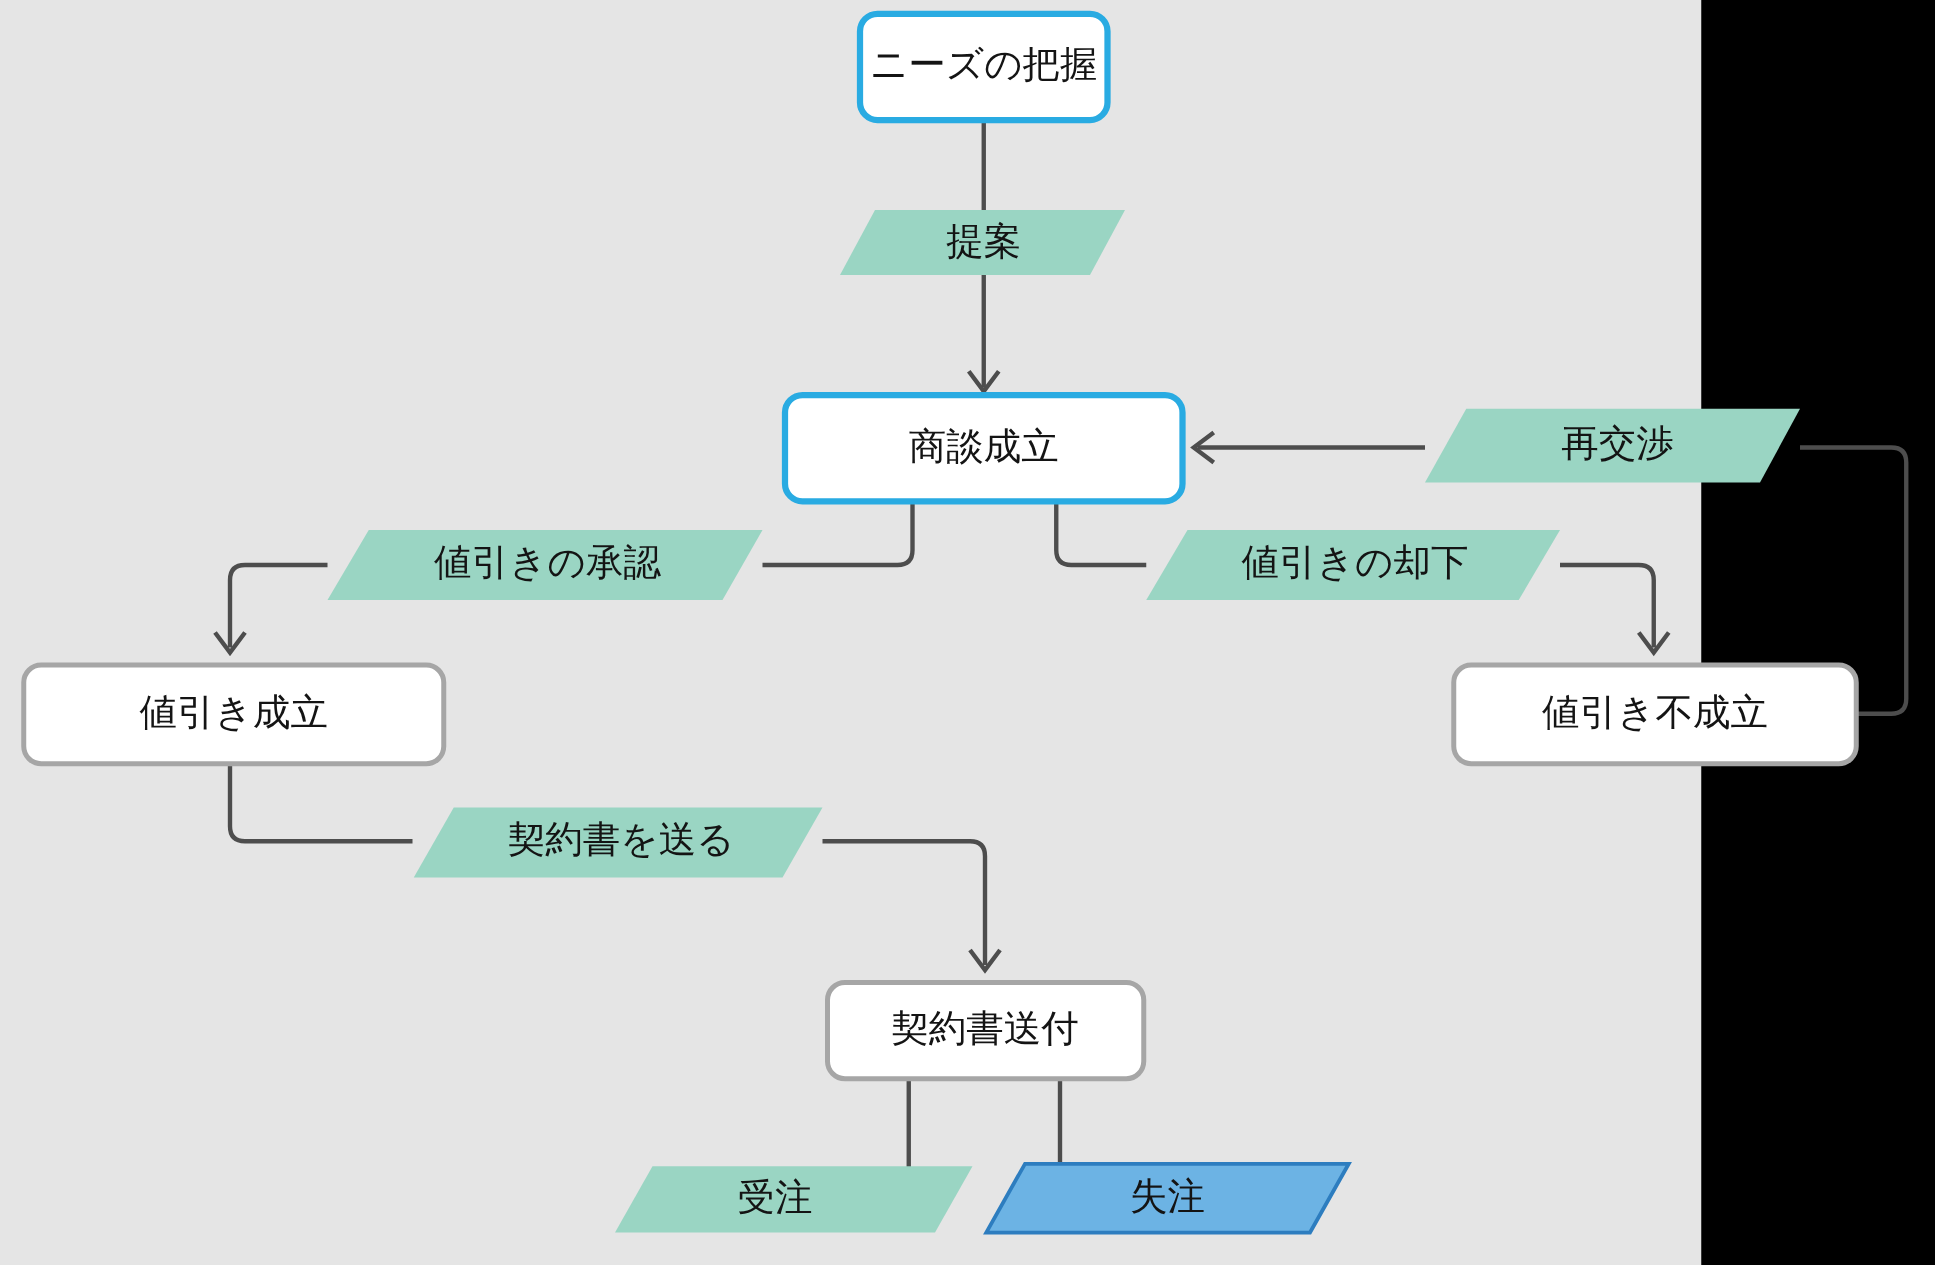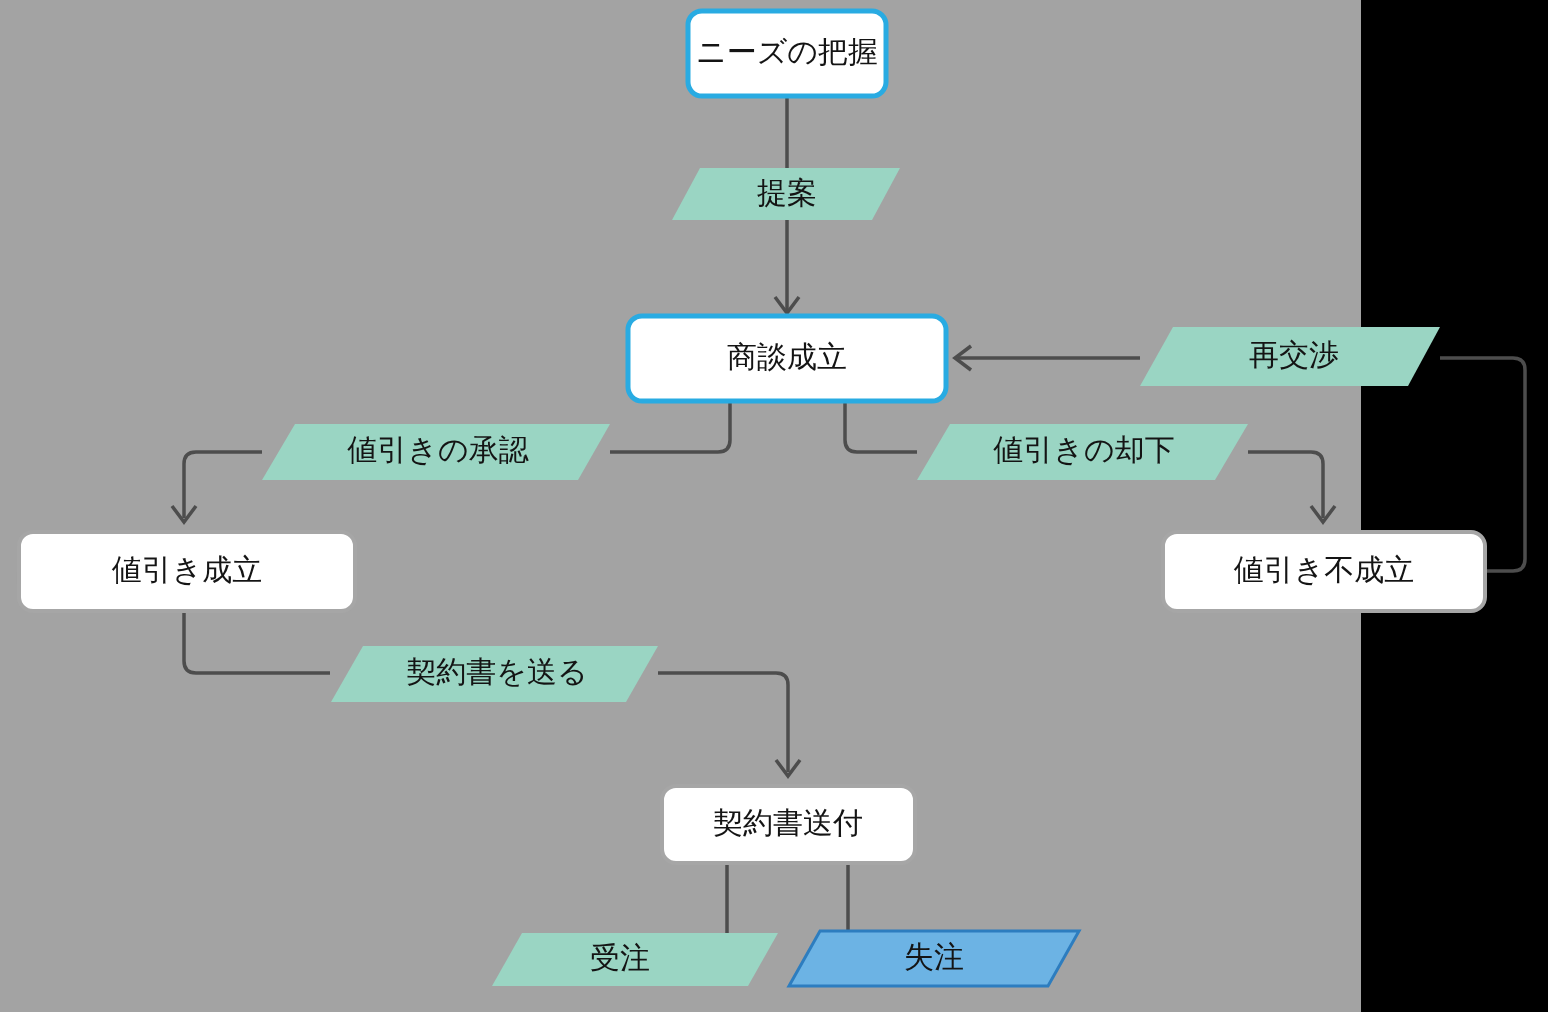--- a/index.html
+++ b/index.html
@@ -10,21 +10,21 @@
   body {
     width: 1548px;
     height: 1012px;
     overflow: hidden;
     font-family: "Liberation Sans", "DejaVu Sans", sans-serif;
   }
   #diagram-root {
     position: relative;
     width: 1361px;
     height: 1012px;
-    background: #a3a3a3;
+    background: #e5e5e5;
     text-align: center;
   }
   svg#flow {
     position: absolute;
     top: 0;
     left: 0;
     width: 1548px;
     height: 1012px;
     display: block;
   }

